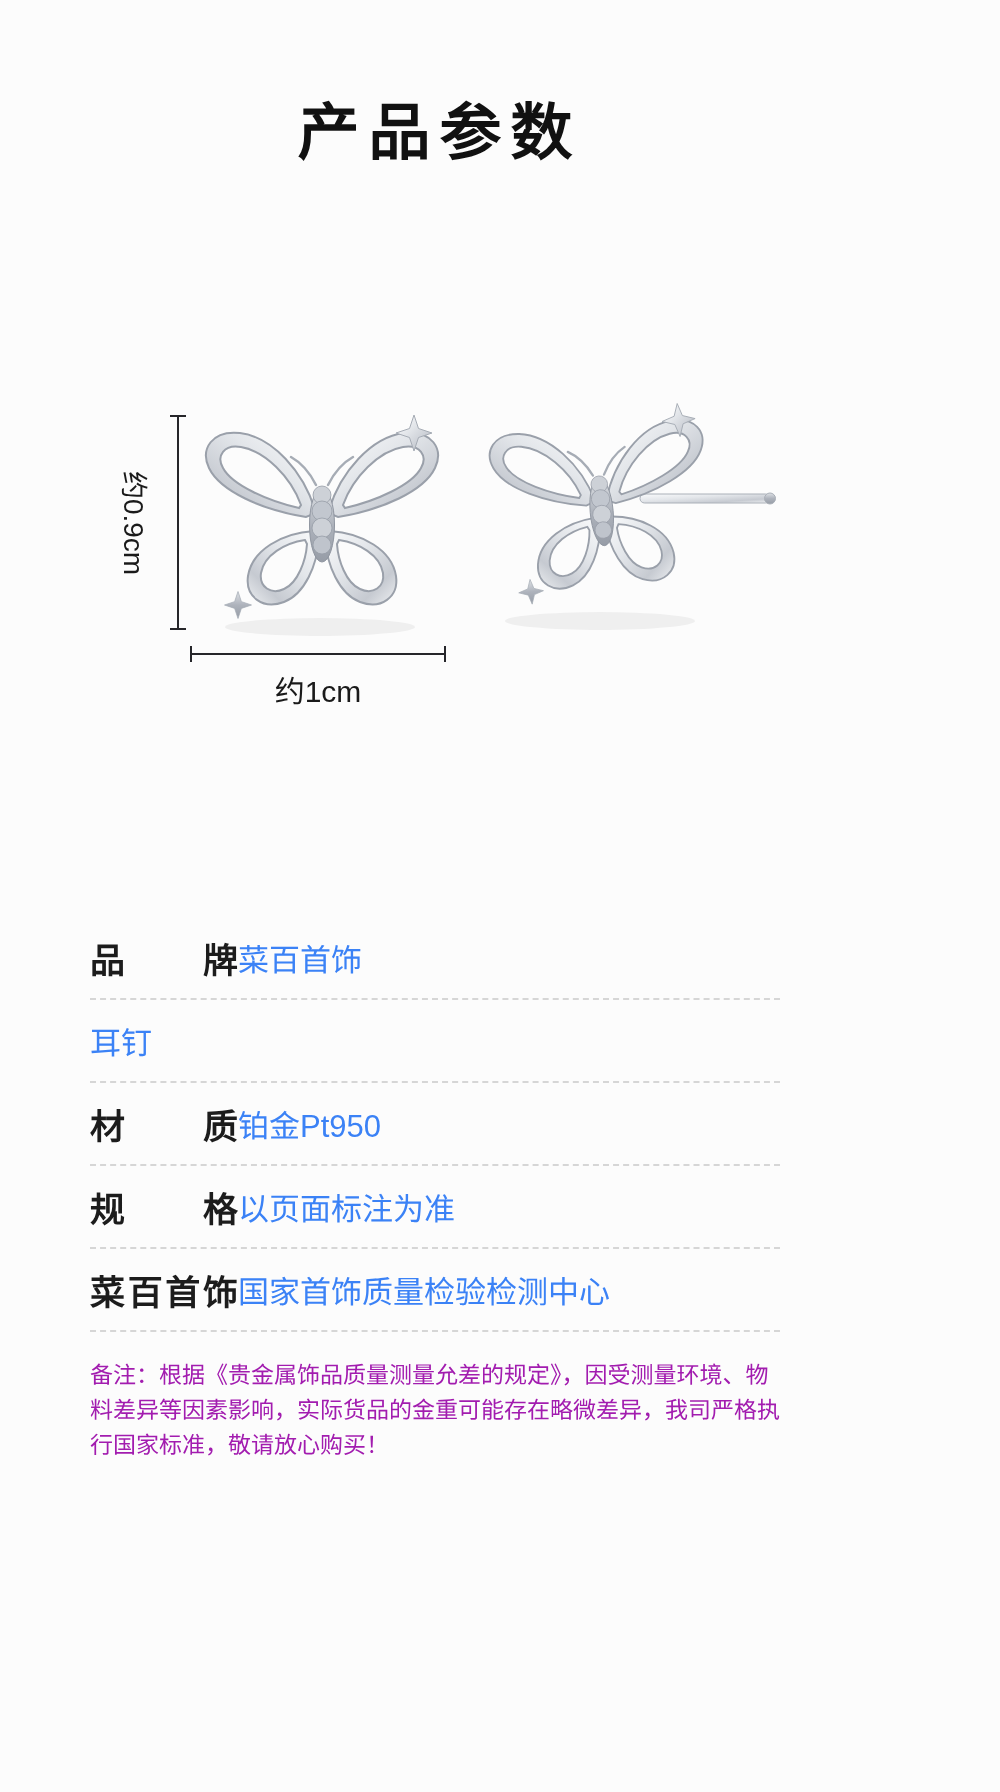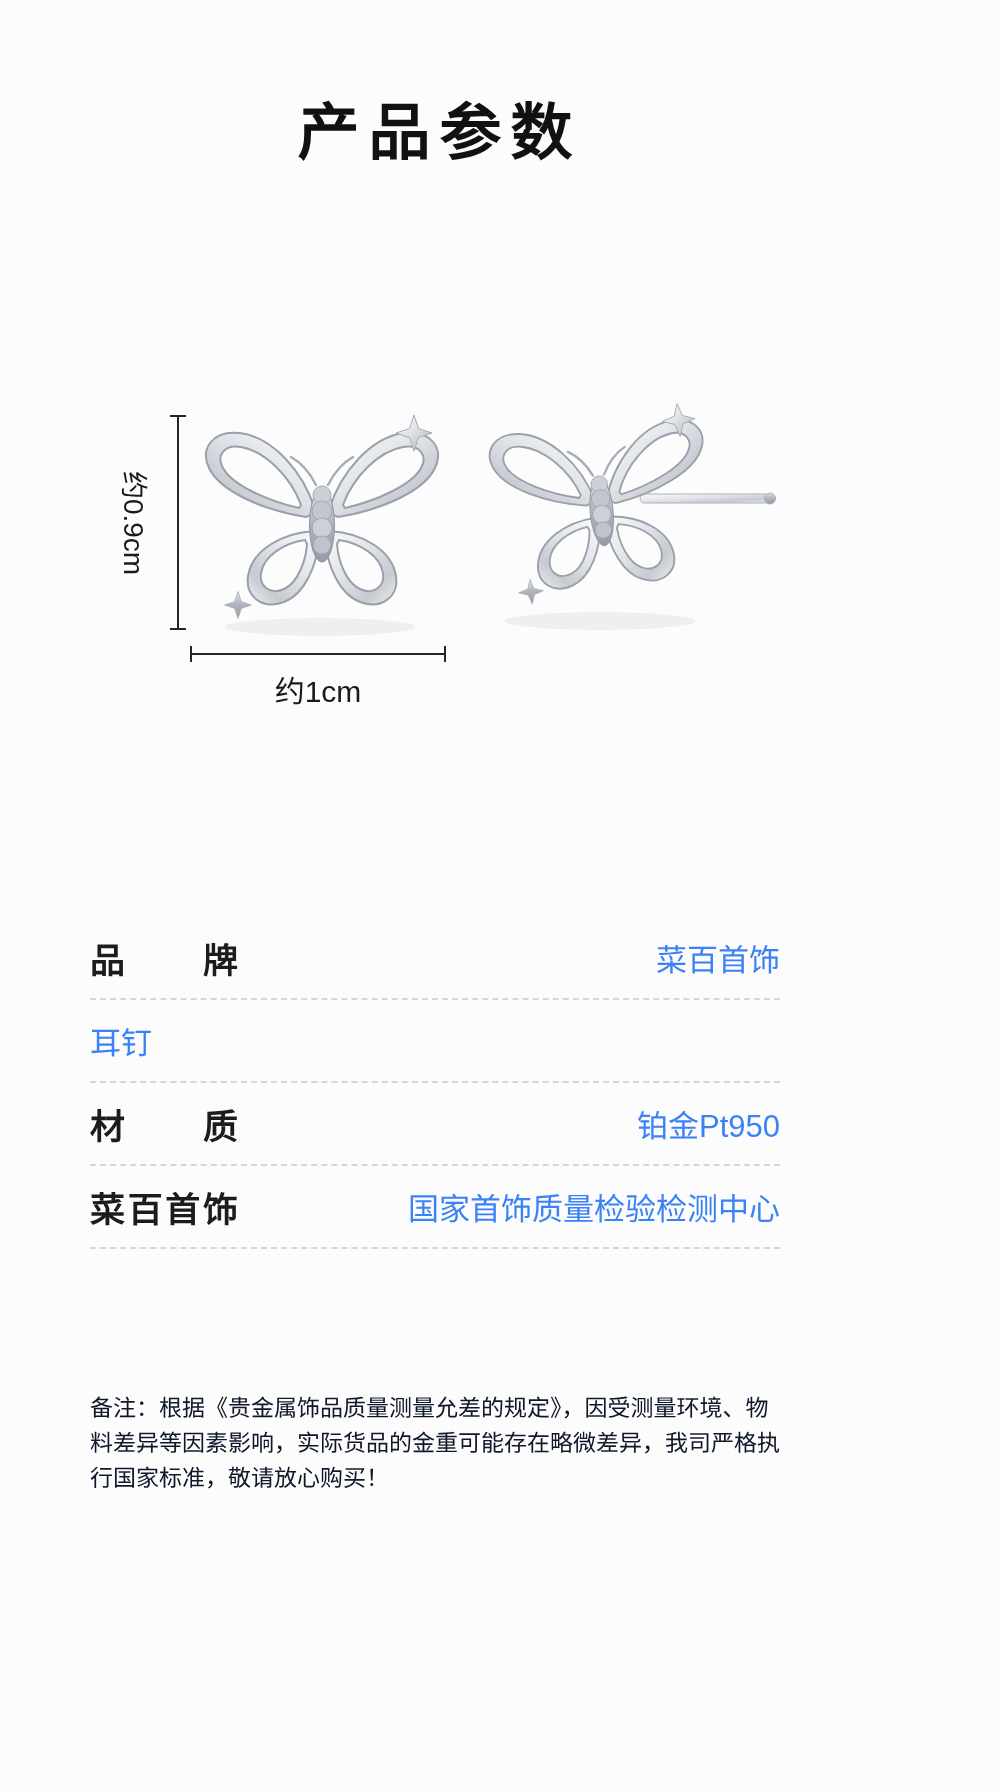--- a/index.html
+++ b/index.html
@@ -53,39 +53,39 @@
   .dim-h-line::after { right:0; }
 
   .dim-h-label {
     position:absolute; left:190px; top:272px; width:256px;
     text-align:center; font-size:30px; color:#1a1a1a;
   }
 
   
   .spec-table { position:absolute; top:917px; left:90px; width:690px; }
   .spec-row {
-    display:flex; justify-content:space-between; align-items:center;
+    display:flex; align-items:center;
     height:83px;
     border-bottom:2px dashed #d6d6d6;
   }
   .spec-label {
     display:inline-block; width:148px;
     font-size:35px; font-weight:700; color:#1c1c1c;
     text-align:justify; text-align-last:justify;
     text-justify:inter-ideograph;
   }
   .spec-value {
     font-size:31px; font-weight:400; color:#3b82f6;
     text-align:right;
   }
 
   
   .notes {
     position:absolute; top:1358px; left:90px; width:692px;
-    font-size:23px; line-height:35px; color:#0f172a;margin-top:33px;
+    font-size:23px; line-height:35px; color:#a21caf;
   }
   .note-remark { margin:0; }
   .note-disclaimer { margin:0; text-indent:1.6em; }
 </style>
 </head>
 <body>
 
 <div class="page">
 
   <h1 class="title">产品参数</h1>
@@ -145,20 +145,24 @@
       <span class="spec-value">菜百首饰</span>
     </div>
     <div class="spec-row">
       <span class="spec-value">耳钉</span>
     </div>
     <div class="spec-row">
       <span class="spec-label">材质</span>
       <span class="spec-value">铂金Pt950</span>
     </div>
     <div class="spec-row">
+      <span class="spec-label">规格</span>
+      <span class="spec-value">以页面标注为准</span>
+    </div>
+    <div class="spec-row">
       <span class="spec-label">菜百首饰</span>
       <span class="spec-value">国家首饰质量检验检测中心</span>
     </div>
   </div>
 
   <div class="notes">
     <p class="note-remark">备注：根据《贵金属饰品质量测量允差的规定》，因受测量环境、物料差异等因素影响，实际货品的金重可能存在略微差异，我司严格执行国家标准，敬请放心购买！</p>
   </div>
 
 </div>

